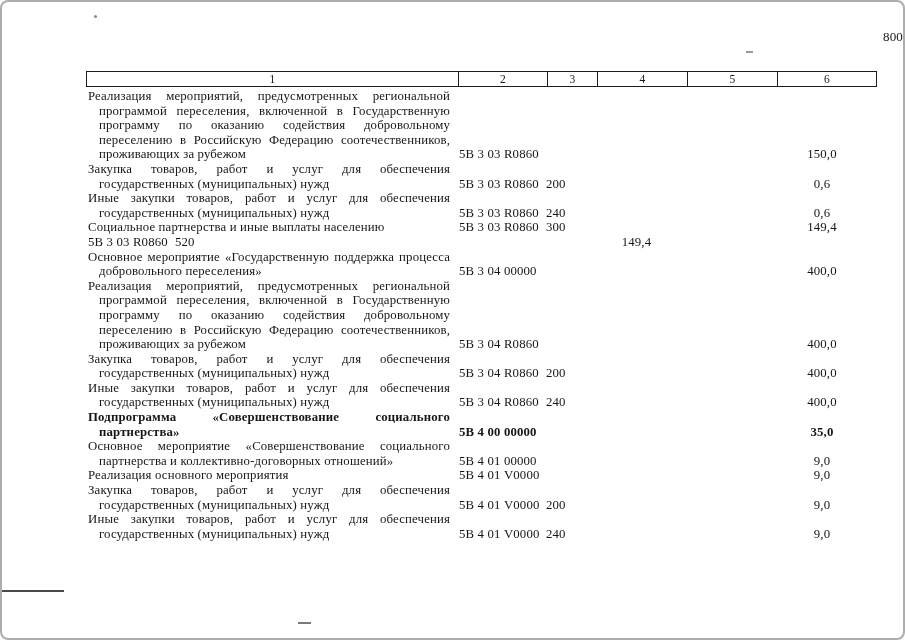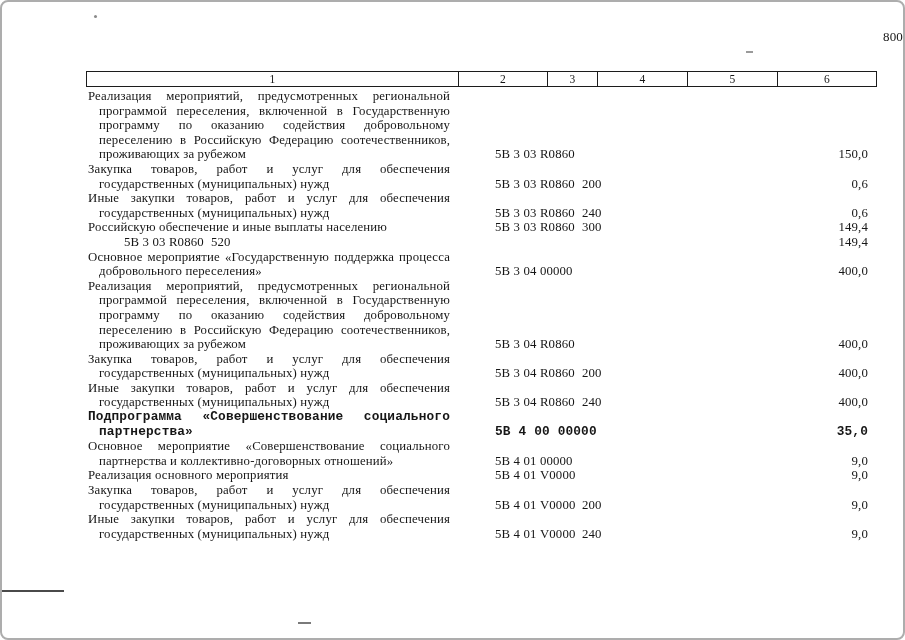--- a/index.html
+++ b/index.html
@@ -49,36 +49,36 @@
   .hc:nth-child(2) { width: 89px; }
   .hc:nth-child(3) { width: 50px; }
   .hc:nth-child(4) { width: 90px; }
   .hc:nth-child(5) { width: 90px; }
   .hc:nth-child(6) { flex: 1; }
   .tbody { margin-top: 2px; }
   .row {
     display: flex;
     align-items: flex-end;
   }
-  .row.bold { font-weight: bold; font-family: Liberation Mono, monospace; }
+  .row.bold { font-weight: bold; }
   .c { box-sizing: border-box; }
   .c1 {
     width: 371px;
     padding-left: 13px;
     padding-right: 7px;
     text-indent: -11px;
     text-align: justify;
     hyphens: auto;
     -webkit-hyphens: auto;
   }
-  .c2 { width: 89px; padding-left: 2px; white-space: nowrap; margin-left: 36px; }
+  .c2 { width: 89px; padding-left: 2px; white-space: nowrap; }
   .c3 { width: 50px; }
   .c4 { width: 90px; }
   .c5 { width: 90px; }
-  .c6 { flex: 1; text-align: right; padding-right: 9px; white-space: nowrap; }
+  .c6 { flex: 1; text-align: center; padding-right: 9px; white-space: nowrap; }
   .artifact { position: absolute; background: #555; }
   .a1 { left: 0; top: 588px; width: 62px; height: 2px; background: #4a4a4a; }
   .a2 { left: 296px; top: 620px; width: 13px; height: 2px; background: #7a7a7a; }
   .a3 { left: 92px; top: 13px; width: 3px; height: 3px; border-radius: 50%; background: #8a8a8a; }
   .a4 { left: 744px; top: 49px; width: 7px; height: 2px; background: #9a9a9a; }
 </style>
 </head>
 <body>
 
 <div class="page">
@@ -112,21 +112,21 @@
   </div>
         <div class="row">
     <div class="c c1"><span>Иные закупки товаров, работ и услуг для обеспечения государственных (муниципальных) нужд</span></div>
     <div class="c c2"><span>5В 3 03 R0860</span></div>
     <div class="c c3"><span>240</span></div>
     <div class="c c4"></div>
     <div class="c c5"></div>
     <div class="c c6"><span>0,6</span></div>
   </div>
         <div class="row">
-    <div class="c c1"><span>Российскую обеспечение и иные выплаты населению</span></div>
+    <div class="c c1"><span>Социальное партнерства и иные выплаты населению</span></div>
     <div class="c c2"><span>5В 3 03 R0860</span></div>
     <div class="c c3"><span>300</span></div>
     <div class="c c4"></div>
     <div class="c c5"></div>
     <div class="c c6"><span>149,4</span></div>
   </div>
         <div class="row">
     <div class="c c2"><span>5В 3 03 R0860</span></div>
     <div class="c c3"><span>520</span></div>
     <div class="c c4"></div>

